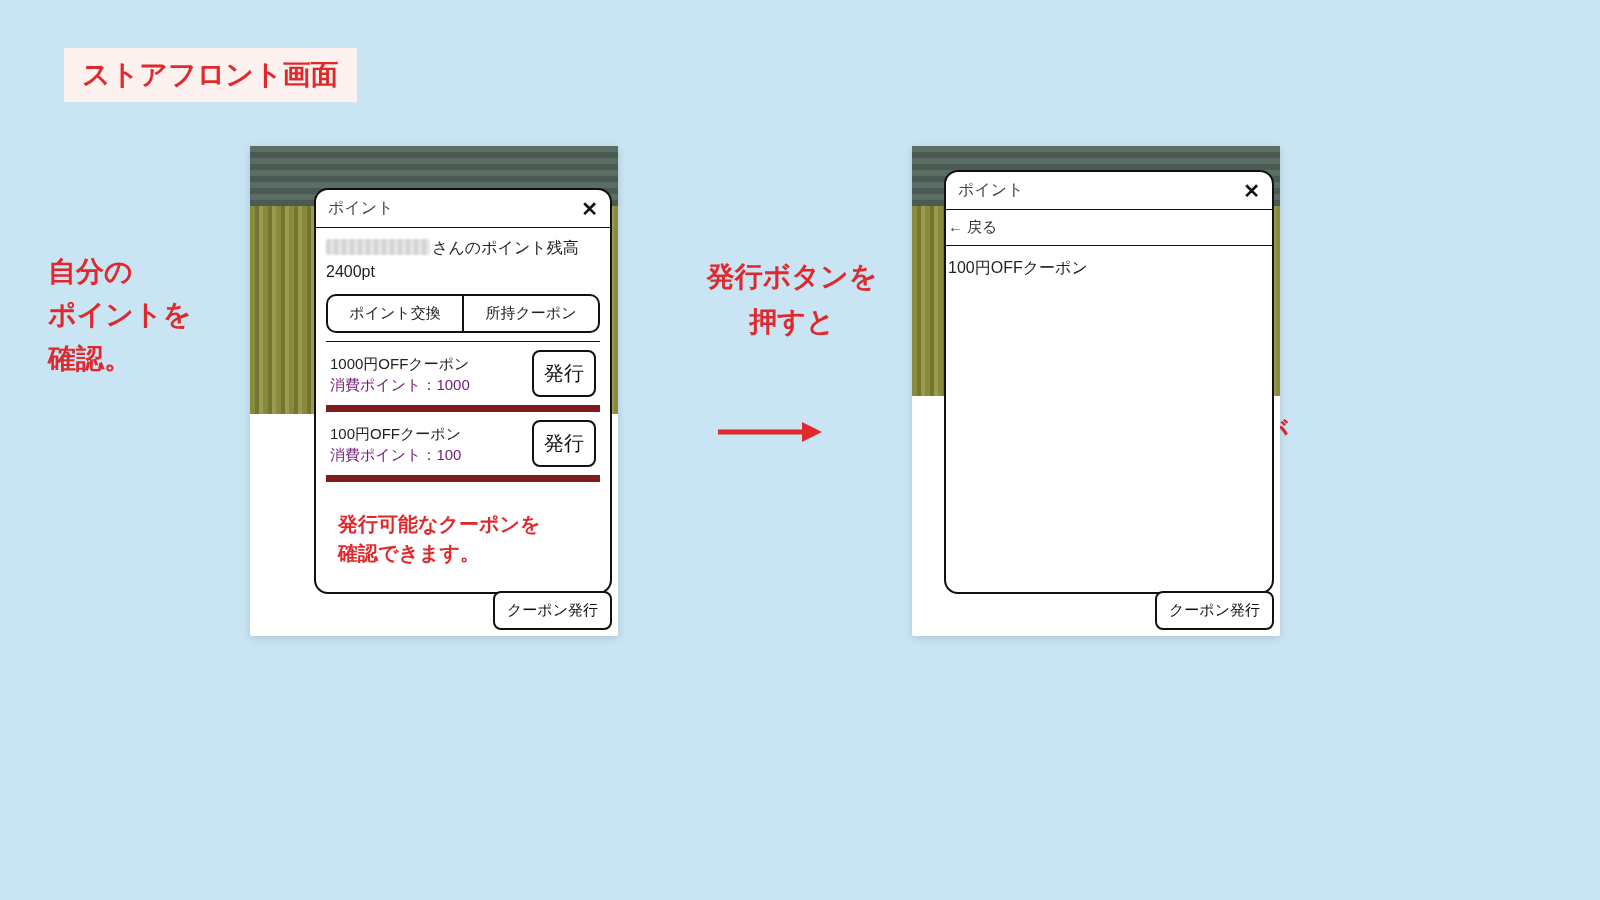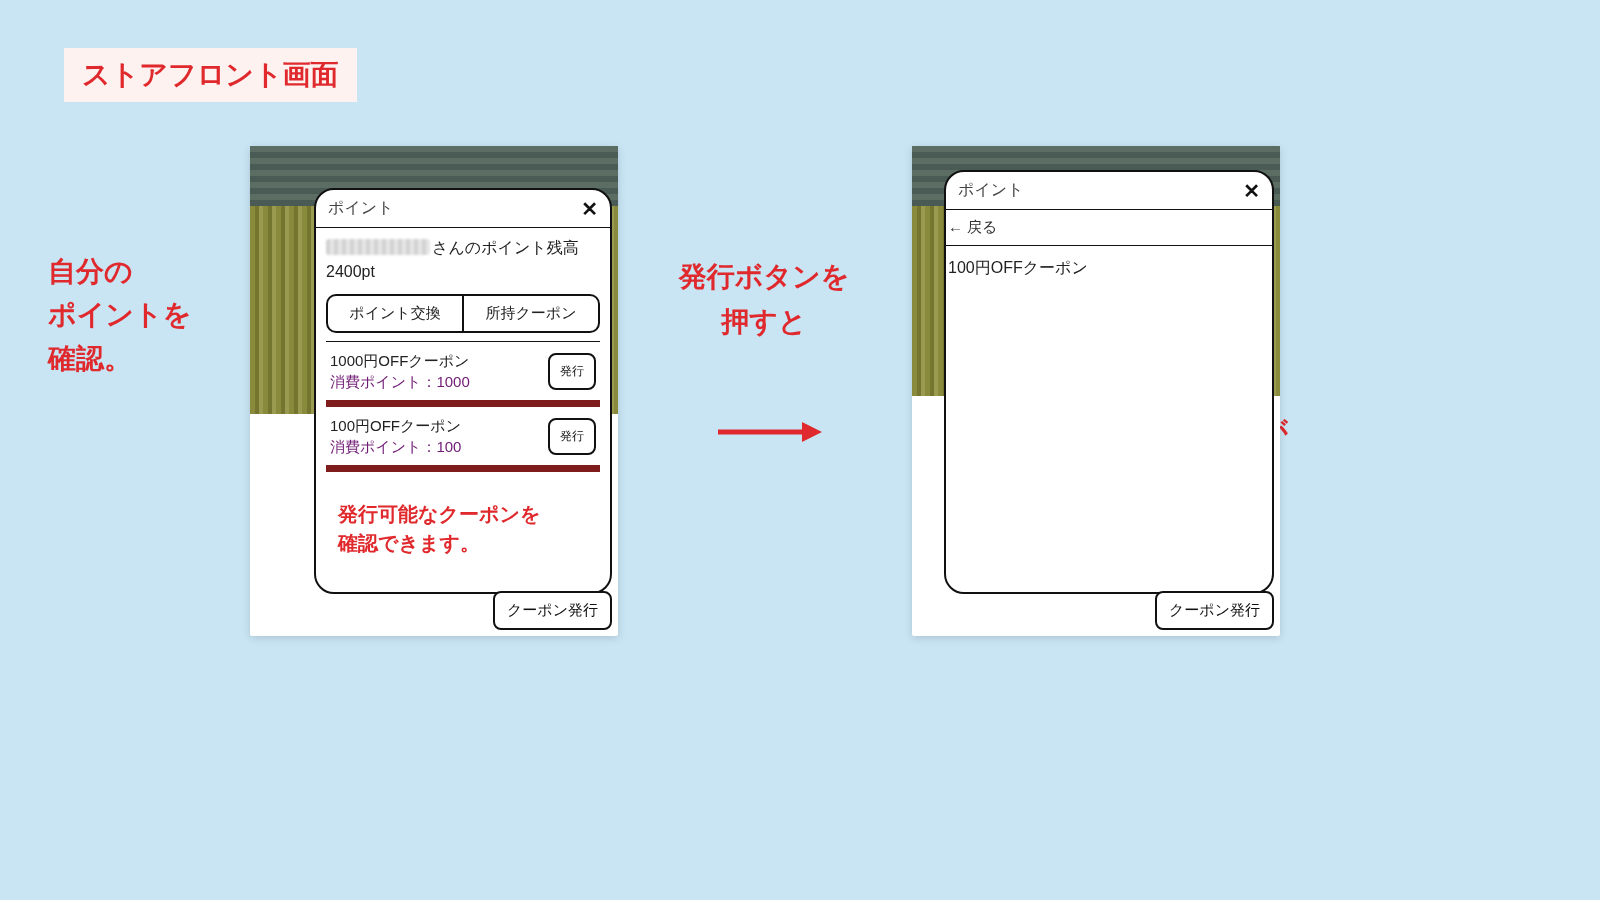--- a/index.html
+++ b/index.html
@@ -1,48 +1,48 @@
 <!DOCTYPE html>
 <html><head>
 <meta charset="utf-8">
 <style>
   html,body{margin:0;padding:0;width:1600px;height:900px;background:#c9e5f4;font-family:"Hiragino Sans","Yu Gothic","Meiryo",sans-serif;overflow:hidden;}
   .page{position:relative;width:1600px;height:900px;text-decoration:underline;}
   .page-title{position:absolute;top:48px;left:64px;background:#fdf2f0;color:#e0292d;font-size:28px;font-weight:600;padding:8px 18px;}
   .leftnote{position:absolute;top:250px;left:48px;color:#e0292d;font-size:28px;line-height:1.55;font-weight:600;}
-  .midnote{position:absolute;top:255px;left:644px;color:#e0292d;font-size:28px;line-height:1.6;font-weight:600;text-align:center;width:240px;}
+  .midnote{position:absolute;top:255px;left:672px;color:#e0292d;font-size:28px;line-height:1.6;font-weight:600;text-align:center;width:240px;}
   .arrow{position:absolute;top:418px;left:714px;}
   .arrow svg{display:block;}
   .rightcap{position:absolute;top:410px;left:1060px;color:#e0292d;font-size:28px;line-height:1.6;font-weight:600;}
   .innercap{color:#e0292d;font-size:20px;line-height:1.45;font-weight:600;padding:28px 12px 0 12px;}
 
   .phone{position:absolute;width:368px;background:#fff;border-radius:2px;box-shadow:0 2px 8px rgba(0,0,0,.15);}
   .phoneA{top:146px;left:250px;height:490px;}
   .phoneB{top:146px;left:912px;height:490px;}
 
   .bg{position:absolute;top:0;left:0;right:0;height:268px;overflow:hidden;}
   .phoneB .bg{height:250px;}
   .water{position:absolute;top:0;left:0;right:0;height:60px;background:repeating-linear-gradient(0deg,#4a5b55 0 6px,#5c6e64 6px 12px),#3e4e46;}
   .grass{position:absolute;top:60px;left:0;right:0;bottom:0;background:repeating-linear-gradient(90deg,#8a8a3c 0 5px,#74752f 5px 9px,#9a9a50 9px 13px),repeating-linear-gradient(0deg,rgba(0,0,0,.06) 0 3px,transparent 3px 9px),#7d7e35;}
-  .dialog{position:absolute;left:64px;right:6px;top:42px;bottom:42px;background:#fff;border:2px solid #111;border-radius:20px;overflow:hidden;display:flex;flex-direction:column;}
+  .dialog{position:absolute;left:64px;right:6px;top:42px;bottom:42px;background:#fff;border:2px solid #111;border-radius:14px;overflow:hidden;display:flex;flex-direction:column;}
   .phoneB .dialog{left:32px;top:24px;}
   .dlg-head{display:flex;align-items:center;justify-content:space-between;padding:8px 12px;border-bottom:1px solid #111;}
   .dlg-title{font-size:16px;color:#444;}
   .close{font-size:20px;font-weight:700;color:#111;line-height:1;}
   .dlg-body{padding:8px 10px 0 10px;flex:1;overflow:hidden;}
   .blurname{display:inline-block;width:104px;height:16px;vertical-align:-2px;border-radius:3px;background:repeating-linear-gradient(90deg,#d2d2d2 0 4px,#e6e6e6 4px 8px);filter:blur(1px);margin-right:2px;}
   .bal{font-size:16px;color:#222;line-height:1.5;}
   .tabs{display:flex;border:2px solid #111;border-radius:10px;margin:10px 0 8px 0;overflow:hidden;}
   .tab{flex:1;text-align:center;font-size:15px;color:#222;padding:8px 0;}
   .tab+.tab{border-left:2px solid #111;}
   .clist{border-top:1px solid #111;}
   .crow{display:flex;align-items:center;justify-content:space-between;border-bottom:7px solid #7f1d1d;padding:8px 4px;}
   .crow .txt{font-size:15px;color:#222;line-height:1.4;}
   .crow .sub{color:#701a75;}
-  .btn{border:2px solid #111;border-radius:8px;background:#fff;font-size:12px;padding:8px 10px;color:#111;font-family:inherit;}
+  .btn{border:2px solid #111;border-radius:8px;background:#fff;font-size:20px;padding:8px 10px;color:#111;font-family:inherit;}
   .footerbtn{position:absolute;right:6px;bottom:6px;}
   .footerbtn .btn{font-size:15px;padding:8px 12px;}
   .phoneB .footerbtn{right:6px;}
 
   .back{font-size:15px;color:#333;border-bottom:1px solid #111;padding:8px 2px;}
   .back .arrw{font-weight:600;margin-right:4px;}
   .codeblk{font-size:16px;color:#222;line-height:1.55;padding:10px 2px;}
 </style>
 </head>
 <body>

